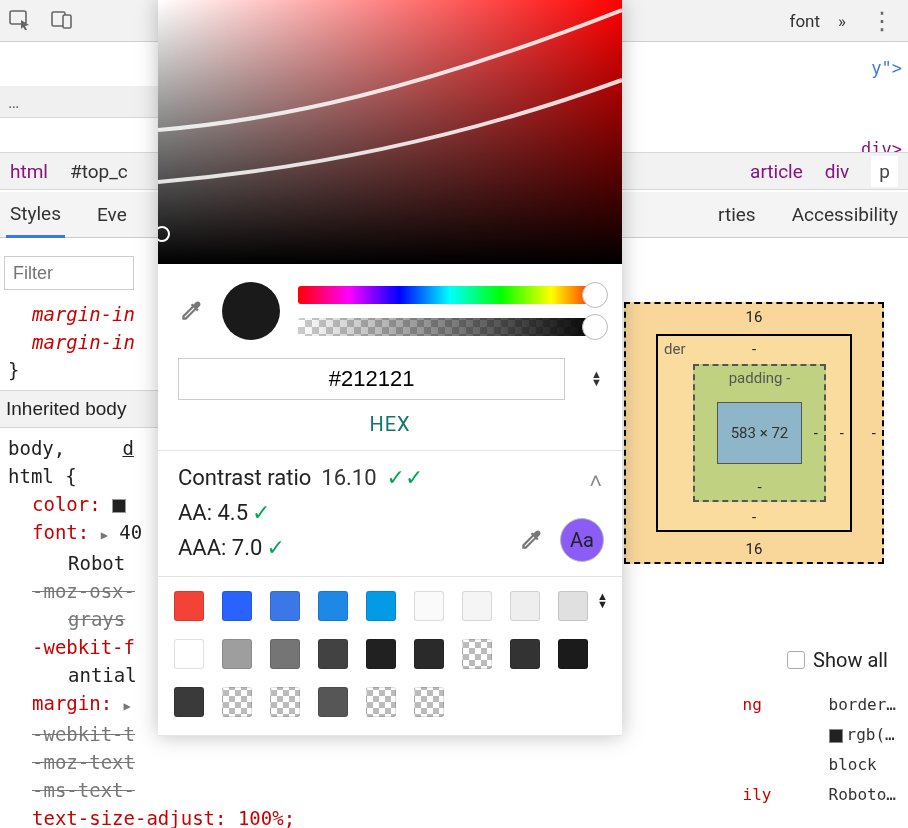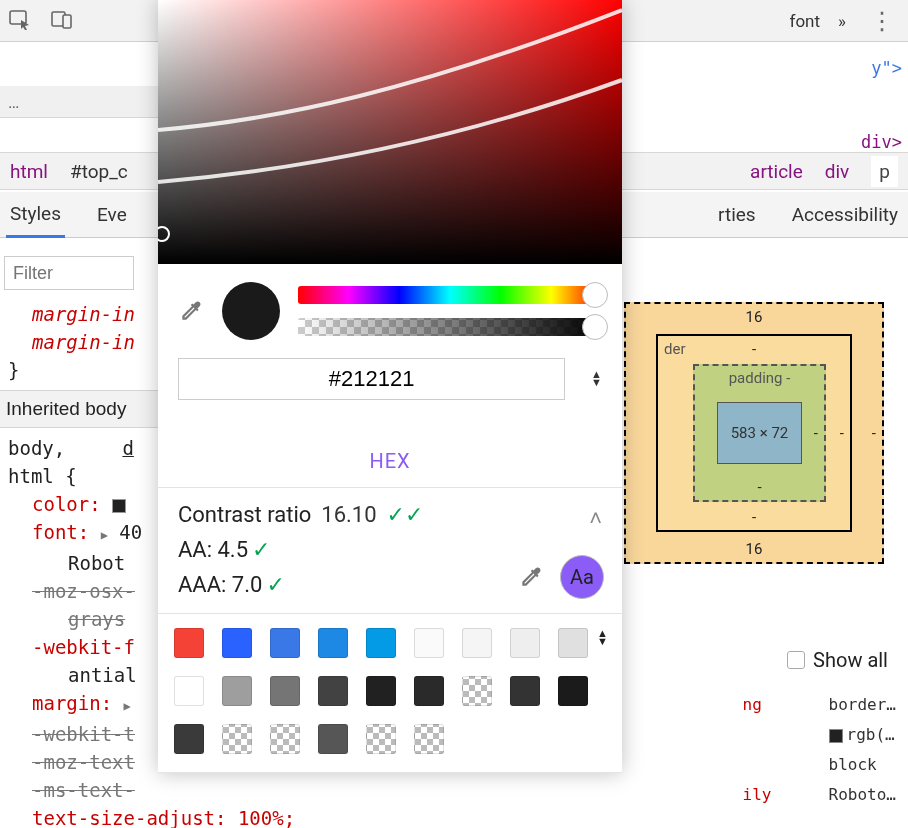--- a/index.html
+++ b/index.html
@@ -138,21 +138,21 @@
 .hue-bar { height:18px; border-radius:3px; position:relative;
   background: linear-gradient(to right, #ff0000,#ff00ff,#0000ff,#00ffff,#00ff00,#ffff00,#ff0000);}
 .alpha-bar { height:18px; border-radius:3px; position:relative;
   background:
     linear-gradient(to right, rgba(0,0,0,0), #000),
     repeating-conic-gradient(#ccc 0% 25%, #fff 0% 50%) 0 / 14px 14px;}
 .knob { position:absolute; right:-6px; top:-4px; width:26px; height:26px; background:#fff; border:1px solid #bbb; border-radius:50%;}
 .hex-row { padding: 0 20px 12px; display:flex; align-items:center; gap:26px;}
 .hex-input { flex:1; border:1px solid #ccc; height:42px; font-size:22px; text-align:center; }
 .spinner { display:flex; flex-direction:column; font-size:11px; color:#333; line-height:8px; cursor:pointer;}
-.hex-label { text-align:center; color:#8b5cf6; font-size:20px; padding-bottom:14px; letter-spacing:1px;margin-top:37px;}
+.hex-label { text-align:center; color:#0f766e; font-size:20px; padding-bottom:14px; letter-spacing:1px;}
 .sep { border-top:1px solid #e3e3e3;}
 .contrast { padding:14px 20px 16px; font-size:22px; position:relative;}
 .contrast .line1 { display:flex; align-items:center; gap:10px;}
 .ratio-num { color:#333; }
 .dblcheck { color:#00a651; display:inline-flex; gap:-4px; }
 .chev { position:absolute; right:20px; top:18px; color:#888; cursor:pointer;}
 .aa-row { margin-top:10px; font-size:22px;}
 .check { color:#00a651; margin-left:4px;}
 .aa-btns { position:absolute; right:18px; bottom:14px; display:flex; gap:16px; align-items:center;}
 .aa-circle { width:44px; height:44px; border:1px solid #bbb; border-radius:50%; display:flex; align-items:center; justify-content:center; font-size:20px; background:#8b5cf6;}
@@ -180,21 +180,21 @@
   </span>
   <div class="spacer"></div>
   <span class="tab-label">font</span>
   <span class="tab-label">»</span>
   <span class="icon" style="font-size:24px;color:#666;padding:0 6px;">⋮</span>
 </div>
 
 <div class="right-top" style="top:58px;">
   <span class="attr">y"&gt;</span>
 </div>
-<div class="right-top" style="top:132px;">
+<div class="right-top" style="top:139px;">
   <span class="tag">div&gt;</span>
 </div>
 
 <div class="ellipsis-bar" style="position:absolute;top:86px;left:0;width:158px;">…</div>
 
 <div class="crumbs" style="position:absolute;top:152px;left:0;right:0;">
   <span class="html">html</span>
   <span class="id">#top_c</span>
   <div class="spacer"></div>
   <span class="article">article</span>

